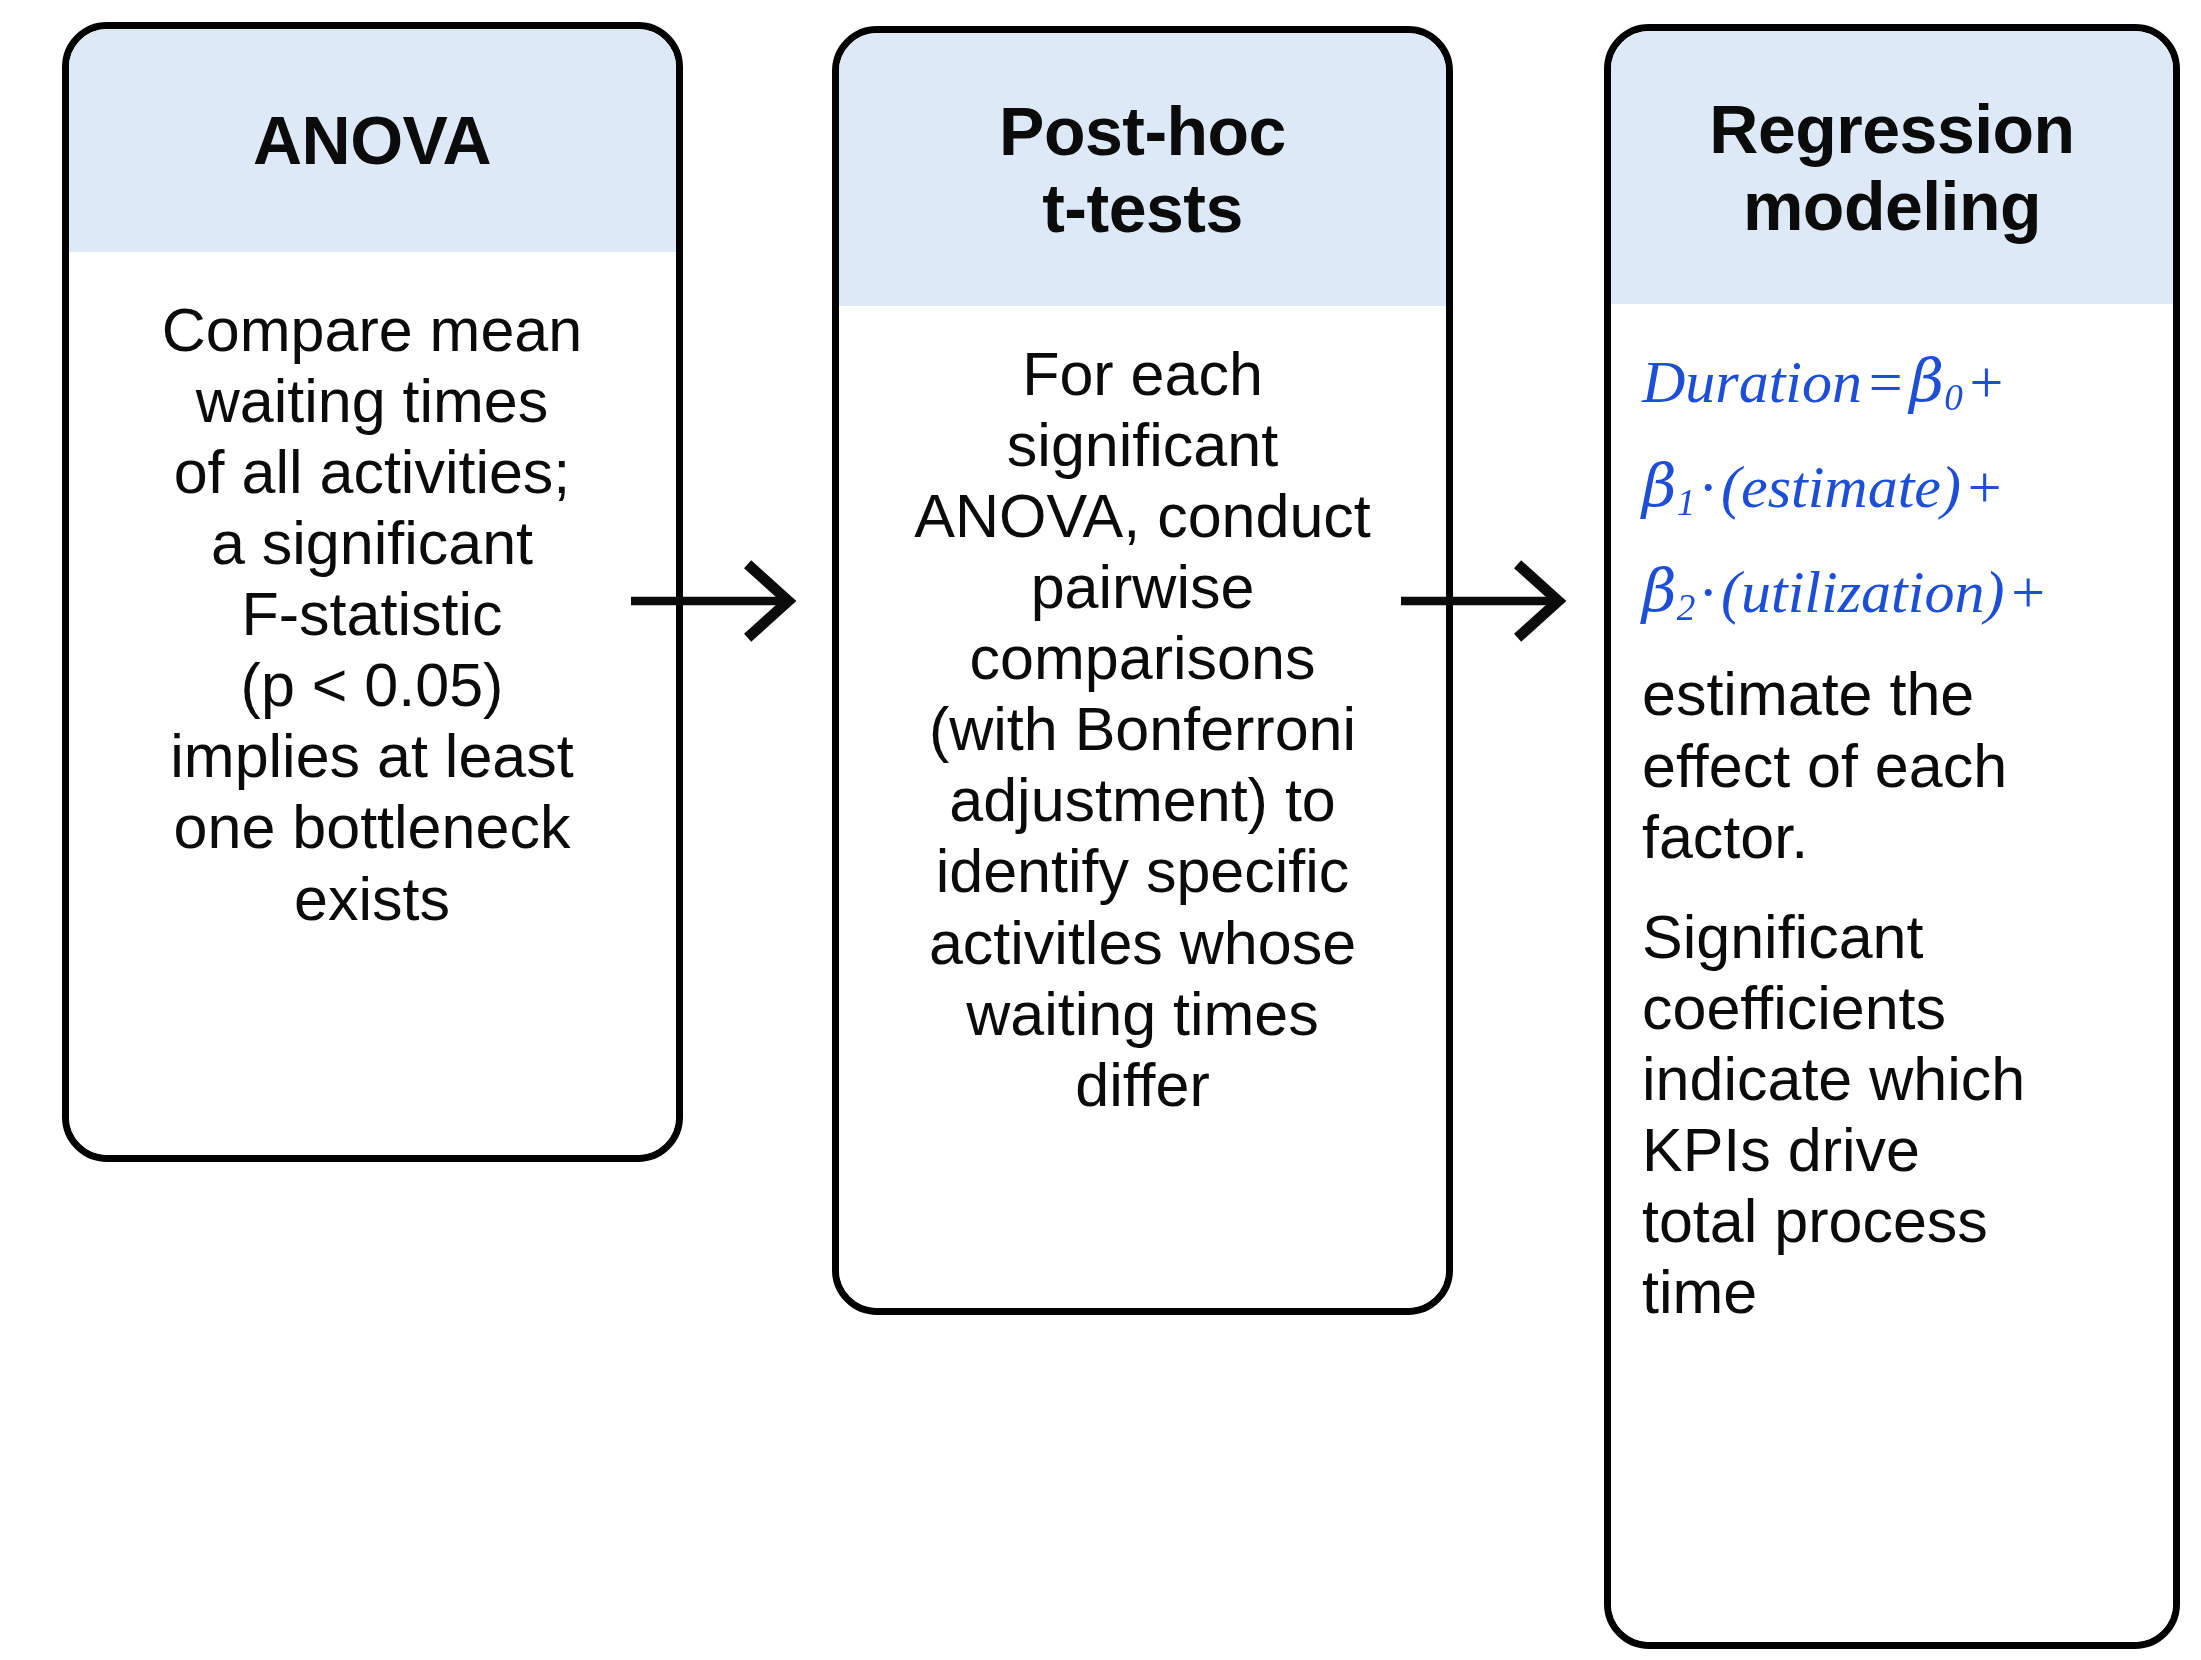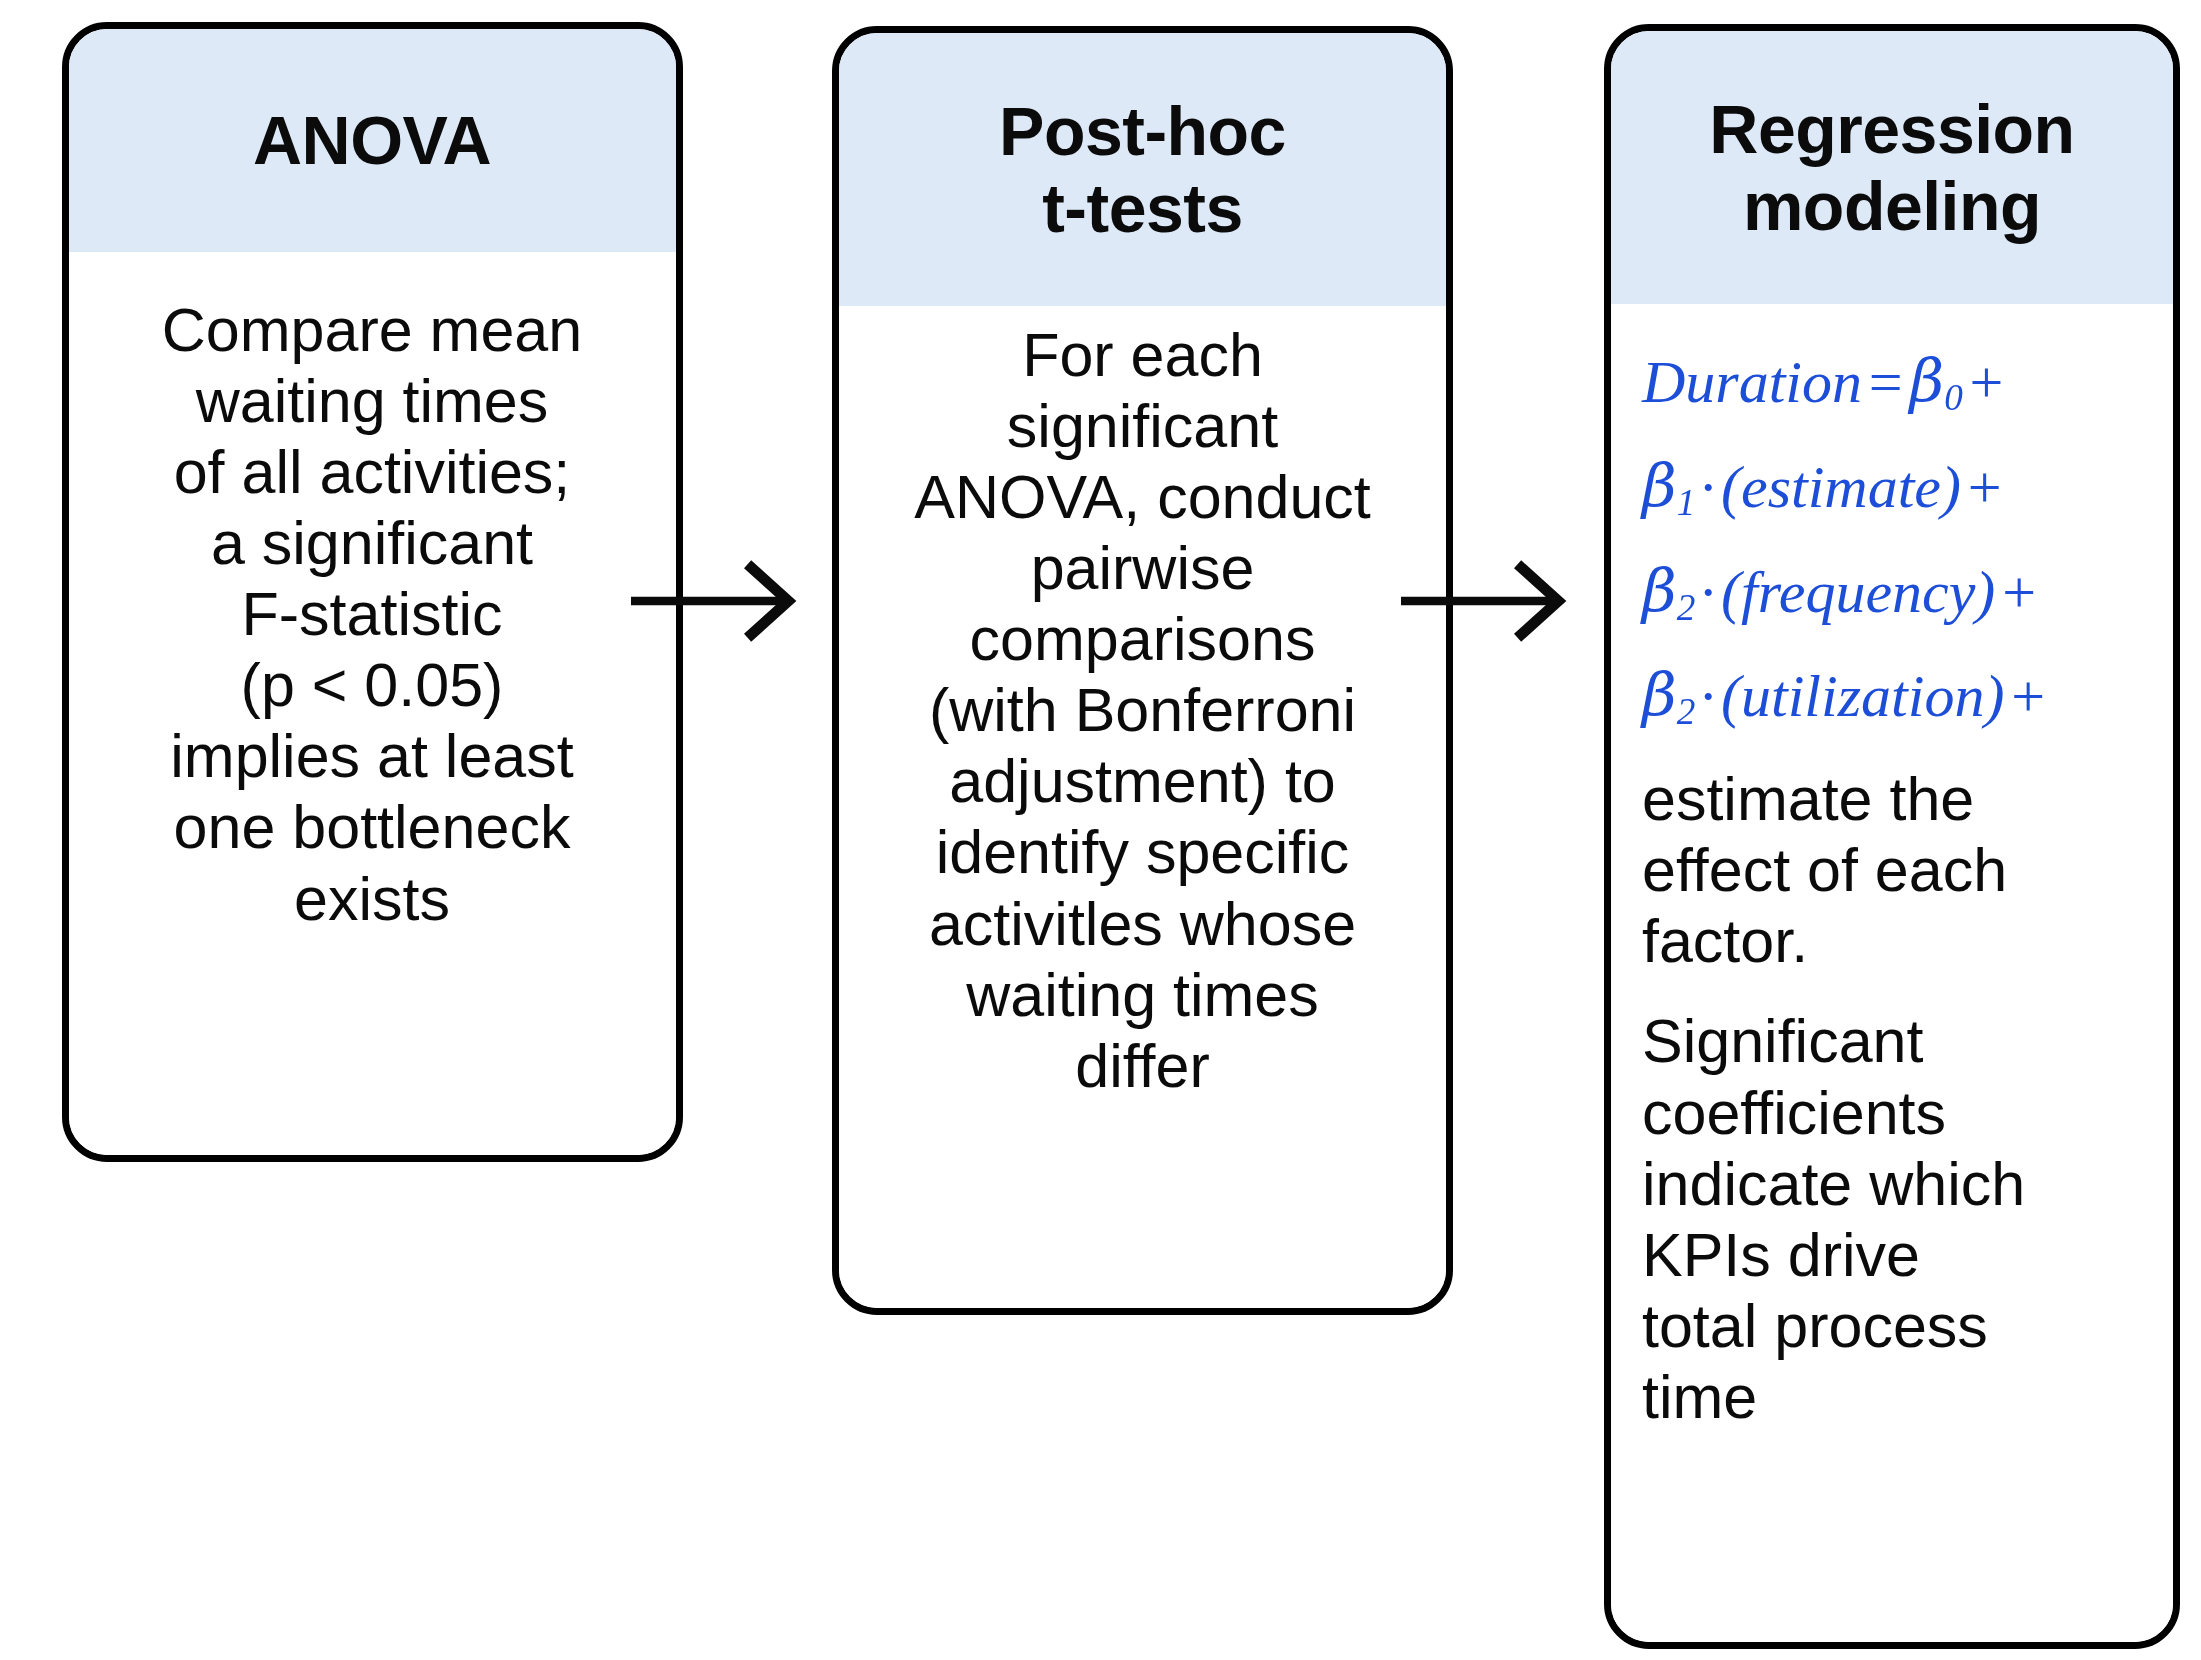--- a/index.html
+++ b/index.html
@@ -72,21 +72,21 @@
     flex-direction: column;
   }
 
   .box-1 .box-body {
     text-align: center;
     padding: 43px 25px 8px 25px;
     white-space: pre-line;
   }
   .box-2 .box-body {
     text-align: center;
-    padding: 14px 23px 0 23px;
+    padding: 33px 23px 0 23px;
     white-space: pre-line;
   }
   .box-3 .box-body {
     text-align: left;
     padding: 41px 25px 0 31px;
   }
 
   
   .formula {
     font-family: "Liberation Serif", "DejaVu Serif", serif;
@@ -185,23 +185,20 @@
     <div class="box-body">
 
       <div class="formula-block">
         <div class="formula">
           <span class="ital">Duration</span><span class="op">=</span><span class="beta">β</span><sub>0</sub><span class="op">+</span>
         </div>
         <div class="formula">
           <span class="beta">β</span><sub>1</sub><span class="dot">·</span><span class="ital">(estimate)</span><span class="op">+</span>
         </div>
         <div class="formula">
-          <span class="beta">β</span><sub>2</sub><span class="dot">·</span><span class="ital">(frequency)</span><span class="op">+</span>
-        </div>
-        <div class="formula">
           <span class="beta">β</span><sub>2</sub><span class="dot">·</span><span class="ital">(utilization)</span><span class="op">+</span>
         </div>
       </div>
 
       <p class="para">estimate the
 effect of each
 factor.</p>
       <p class="para">Significant
 coefficients
 indicate which

